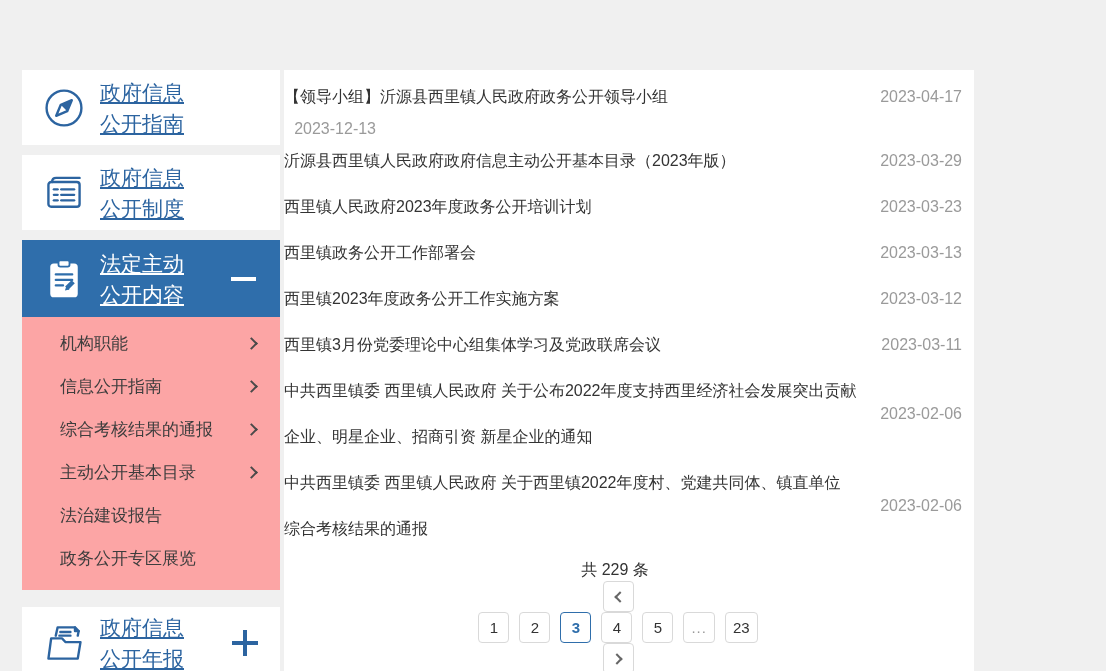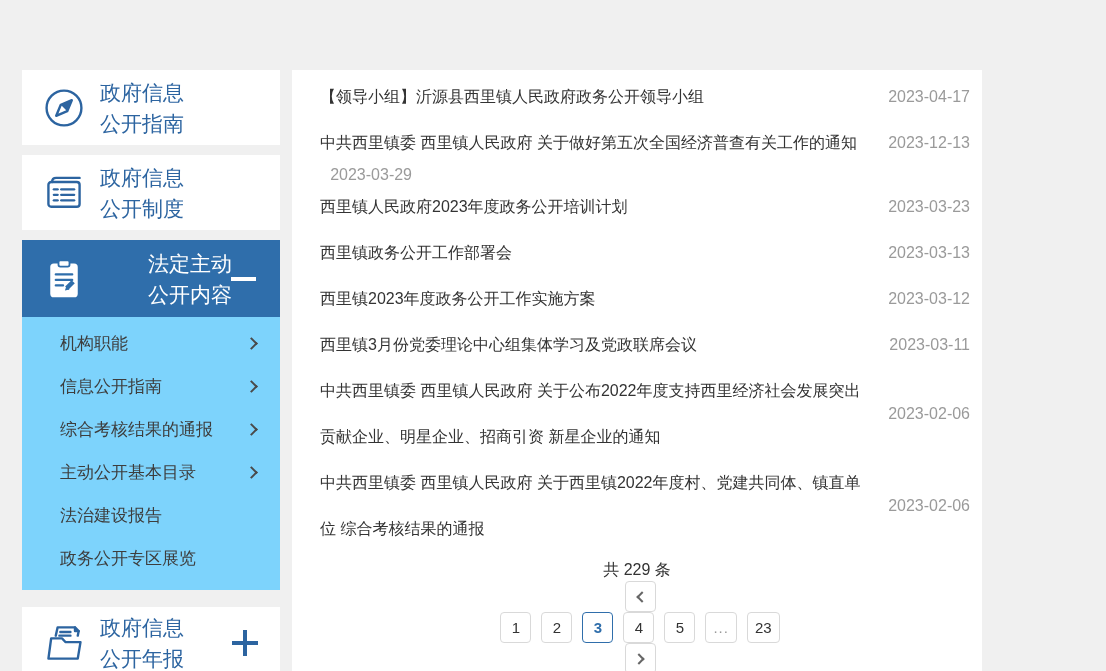--- a/index.html
+++ b/index.html
@@ -11,38 +11,38 @@
     position:relative;
   }
   
   .sidebar { position:absolute; left:22px; top:70px; width:258px; }
   .side-card {
     background:#fff; height:75px; display:flex; align-items:center;
     padding-left:20px; position:relative; margin-bottom:10px; cursor:pointer;
   }
   .side-card .icon { flex:0 0 auto; }
   .side-card .icon svg { width:44px; height:44px; display:block; }
-  .side-card .labels { margin-left:14px; font-size:21px; line-height:31px; color:#2c64a0; }
-  .side-card.active { background:#2f6eab; height:77px; margin-bottom:0;gap:48px; }
+  .side-card .labels { margin-left:14px; font-size:21px; line-height:31px; color:#2c64a0;text-decoration:underline; }
+  .side-card.active { background:#2f6eab; height:77px; margin-bottom:0; }
   .side-card.active .labels { color:#fff; }
   .toggle-minus { position:absolute; right:24px; top:50%; margin-top:-2px; width:25px; height:4px; background:#fff; }
   .toggle-plus { position:absolute; right:22px; top:50%; transform:translateY(-50%); width:26px; height:26px; }
   .toggle-plus::before { content:""; position:absolute; top:11px; left:0; width:26px; height:3.5px; background:#2c64a0; }
   .toggle-plus::after  { content:""; position:absolute; left:11px; top:0; width:3.5px; height:26px; background:#2c64a0; }
-  .submenu { background:#7dd3fc; padding:5px 0 10px 0; margin-bottom:17px; }
+  .submenu { background:#fca5a5; padding:5px 0 10px 0; margin-bottom:17px; }
   .submenu-item {
     display:flex; align-items:center; justify-content:space-between;
     height:43px; padding:0 24px 0 38px; cursor:pointer;
   }
   .submenu-label { font-size:17px; color:#3d3d3d; }
   .chev-right { width:9px; height:9px; border-top:2px solid #4a4a4a; border-right:2px solid #4a4a4a; transform:rotate(45deg); }
   
   .main {
-    position:absolute; left:292px; top:70px; width:690px; height:601px;
-    background:#fff; padding:4px 12px 0 28px;
+    position:absolute; left:284px; top:70px; width:690px; height:601px;
+    background:#fff; padding:4px 12px 0 0;
   }
   .news-item { display:flex; }
   .news-title { flex:1; font-size:16px; color:#333; line-height:46px; padding-right:12px; cursor:pointer; }
   .news-date { width:92px; text-align:right; font-size:16px; color:#9a9a9a; align-self:center; white-space:nowrap; }
   
   .pager { display:flex; align-items:center; margin-top:8px;flex-direction:column; }
   .pager-total { font-size:16px; color:#333; margin-right:16px; white-space:nowrap; }
   .page-btn {
     min-width:31px; height:31px; border:1px solid #d9d9d9; background:#fff;
     border-radius:4px; font-size:15px; color:#333; margin-right:10px;
@@ -172,24 +172,24 @@
 
 </div>
 
 <div class="main">
   <div id="news-list">
       <div class="news-item">
         <span class="news-title">【领导小组】沂源县西里镇人民政府政务公开领导小组</span>
         <span class="news-date">2023-04-17</span>
       </div>
       <div class="news-item">
-        <span class="news-title">中共西里镇委 西里镇人民政府 关于做好第五次全国经济普查有关工作的通知</span>
         <span class="news-date">2023-12-13</span>
       </div>
       <div class="news-item">
+        <span class="news-title">沂源县西里镇人民政府政府信息主动公开基本目录（2023年版）</span>
         <span class="news-date">2023-03-29</span>
       </div>
       <div class="news-item">
         <span class="news-title">西里镇人民政府2023年度政务公开培训计划</span>
         <span class="news-date">2023-03-23</span>
       </div>
       <div class="news-item">
         <span class="news-title">西里镇政务公开工作部署会</span>
         <span class="news-date">2023-03-13</span>
       </div>

